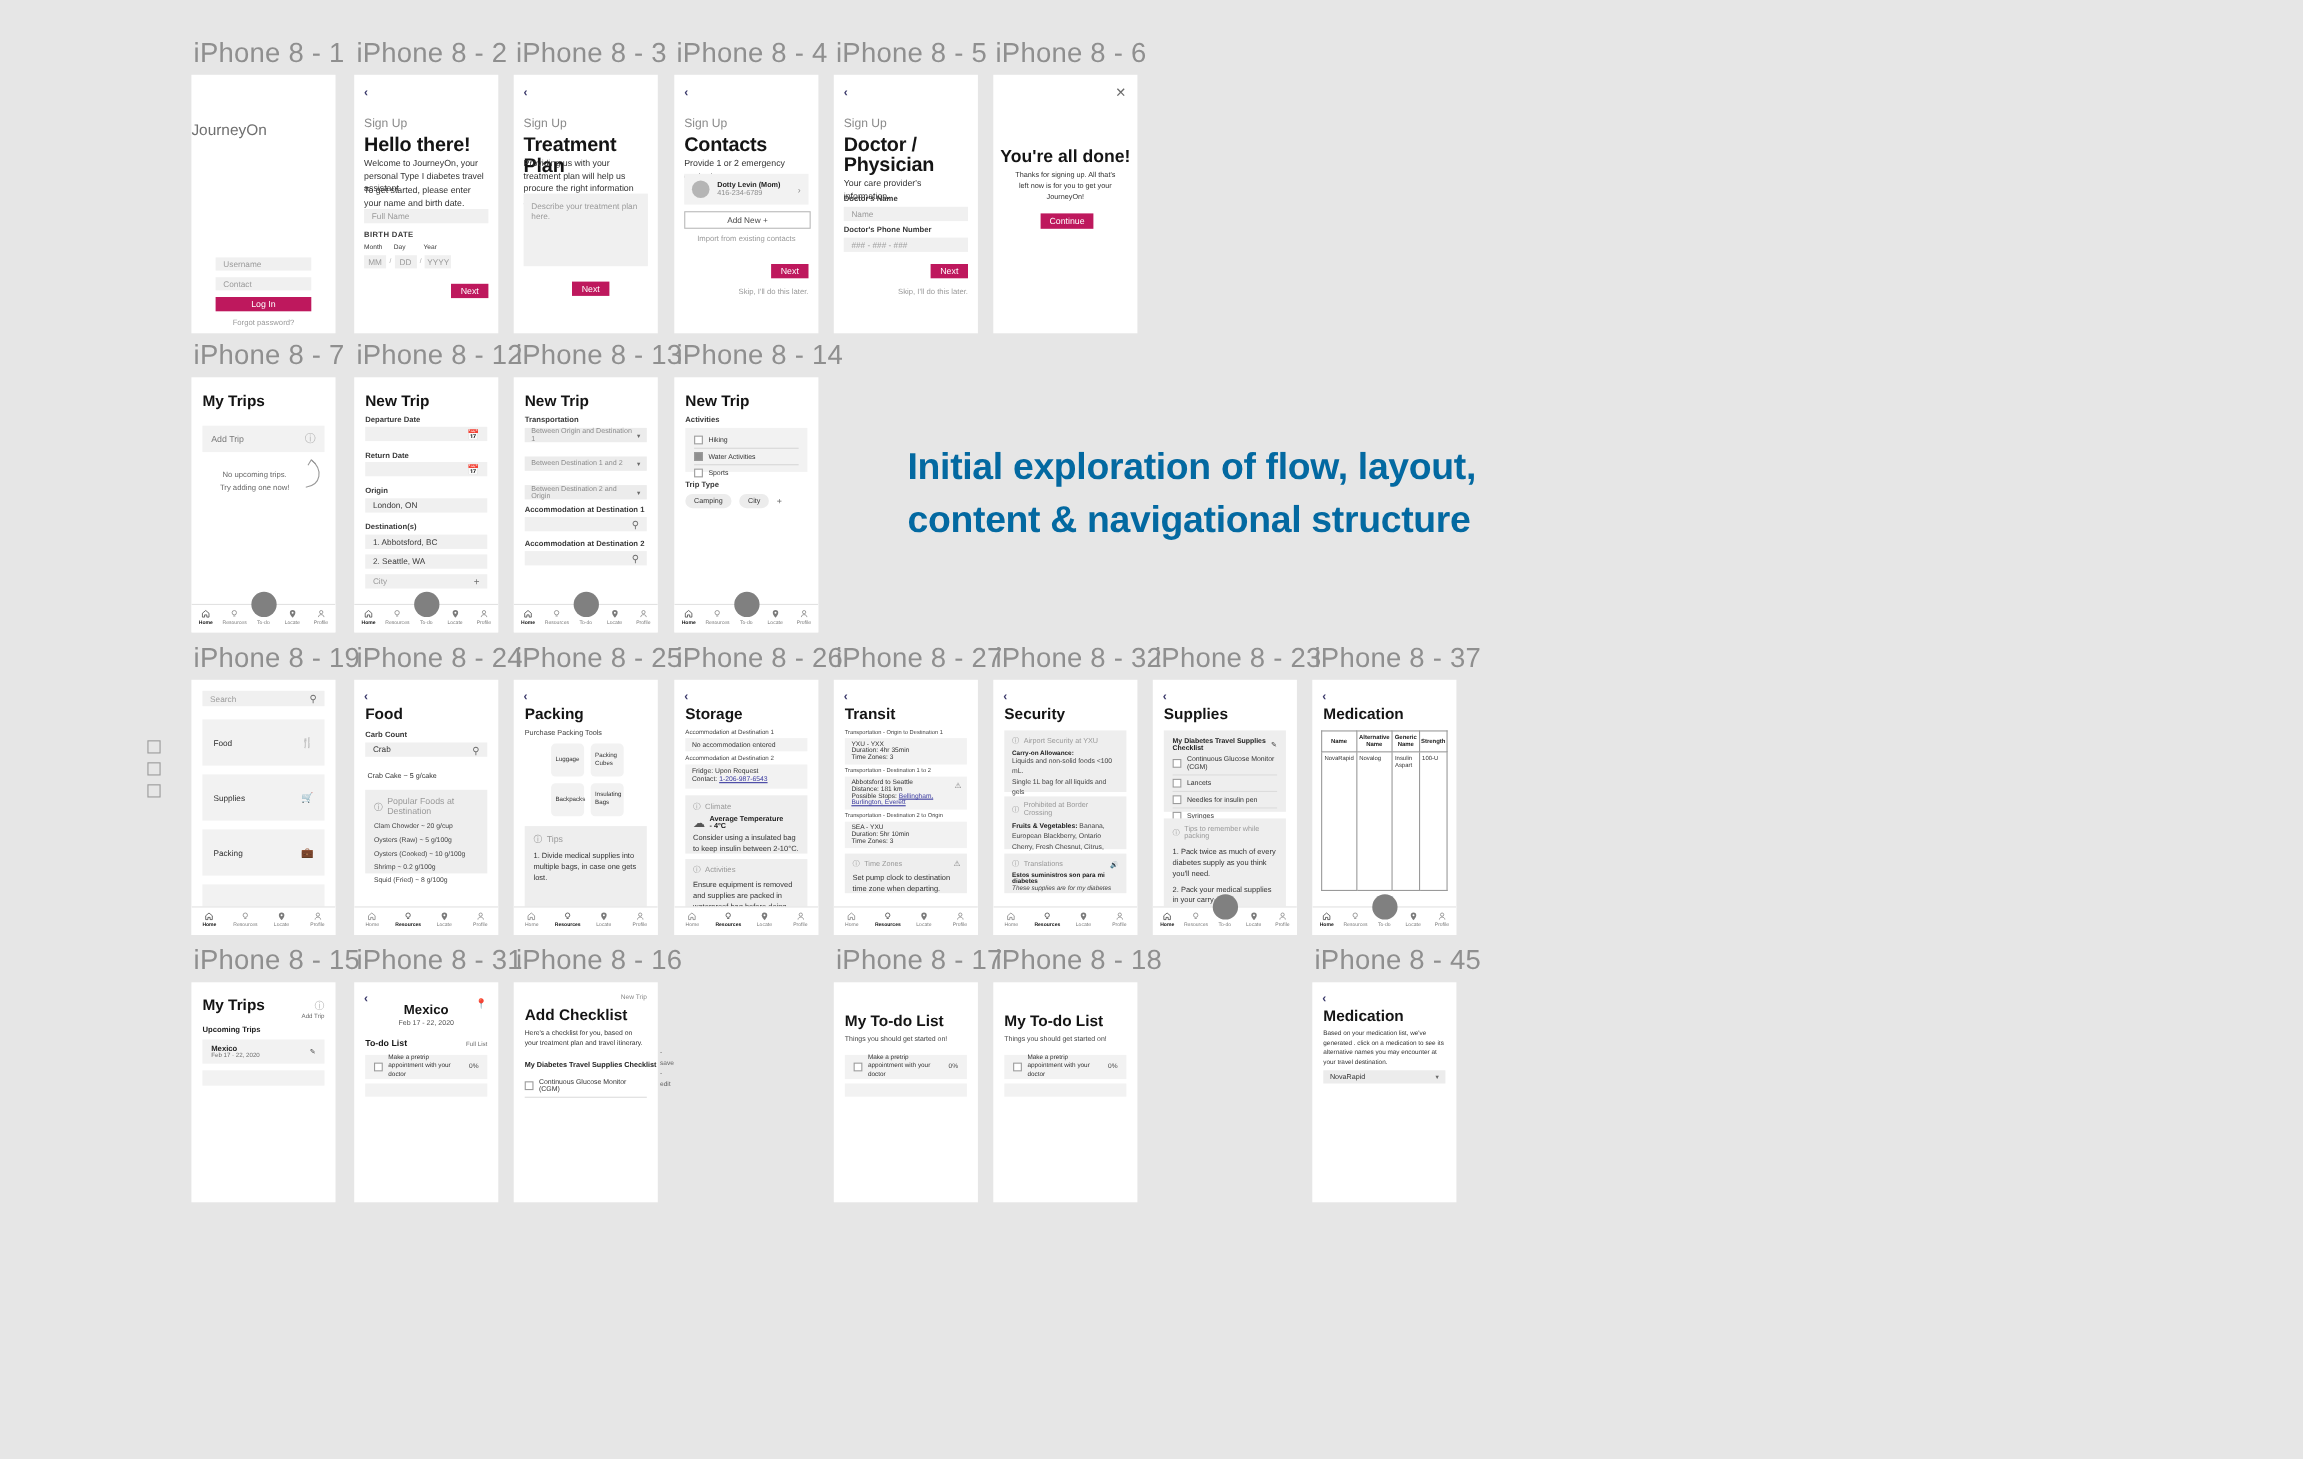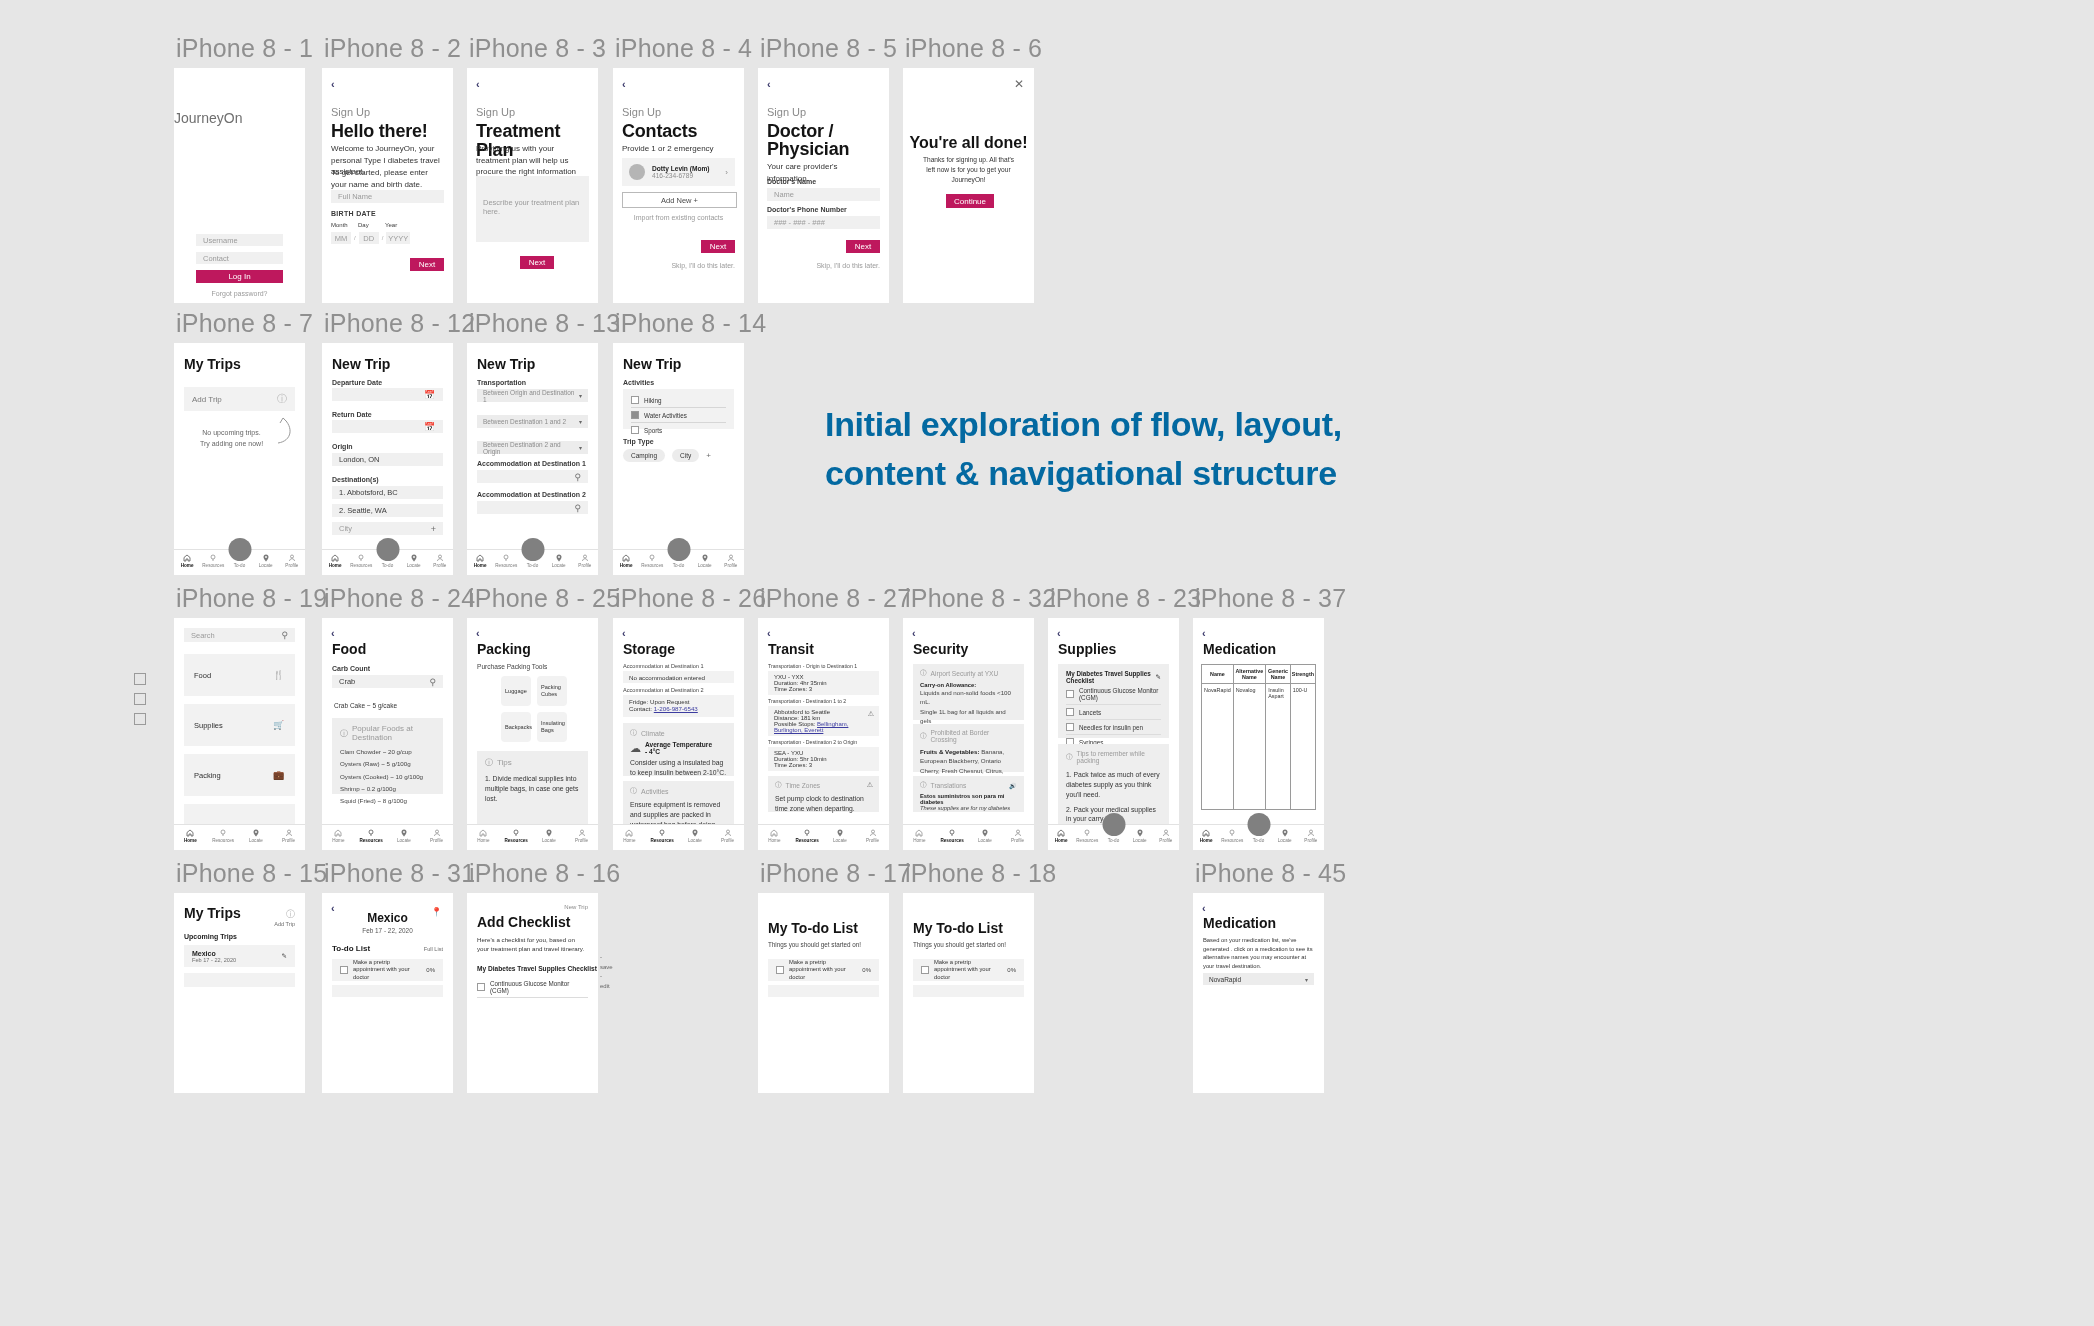--- a/index.html
+++ b/index.html
@@ -143,21 +143,21 @@
     </div>
   </div>
 
   <div class="frame" style="left:467px;top:68px;width:131px;height:235px;">
     <div class="frame-title">iPhone 8 - 3</div>
     <div class="screen" style="width:131px;height:235px;">
       <div class="back" style="left:9px;top:10px;">‹</div>
       <div class="eyebrow" style="position:absolute;left:9px;top:38px;">Sign Up</div>
       <div class="h1" style="position:absolute;left:9px;top:54px;">Treatment Plan</div>
       <div class="body" style="position:absolute;left:9px;top:75px;width:113px;">Providing us with your treatment plan will help us procure the right information and resources for you.</div>
-      <div class="inp" style="position:absolute;left:9px;top:108px;width:113px;height:66px;align-items:flex-start;padding-top:22px;">Describe your treatment plan here.</div>
+      <div class="inp" style="position:absolute;left:9px;top:108px;width:113px;height:66px;align-items:flex-start;padding-top:7px;">Describe your treatment plan here.</div>
       <div class="btnDark" style="position:absolute;left:53px;top:188px;width:34px;height:13px;">Next</div>
     </div>
   </div>
 
   <div class="frame" style="left:613px;top:68px;width:131px;height:235px;">
     <div class="frame-title">iPhone 8 - 4</div>
     <div class="screen" style="width:131px;height:235px;">
       <div class="back" style="left:9px;top:10px;">‹</div>
       <div class="eyebrow" style="position:absolute;left:9px;top:38px;">Sign Up</div>
       <div class="h1" style="position:absolute;left:9px;top:54px;">Contacts</div>

